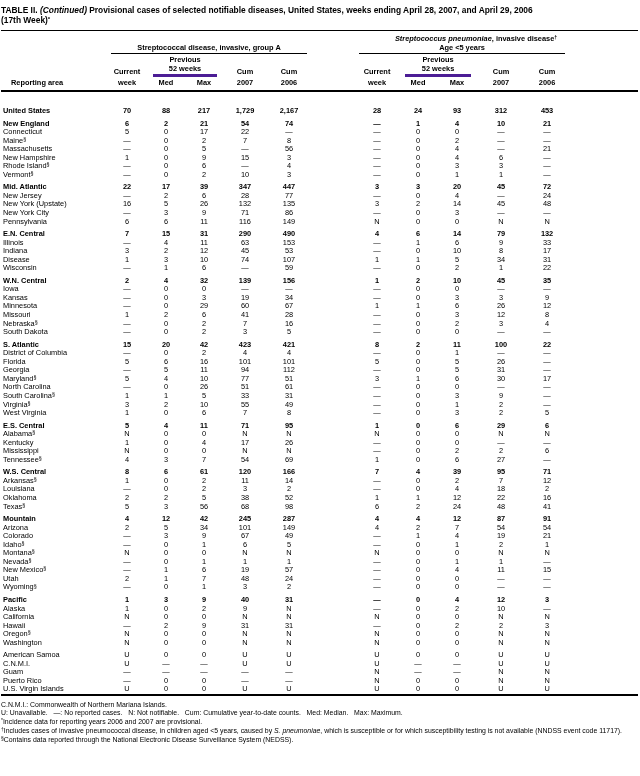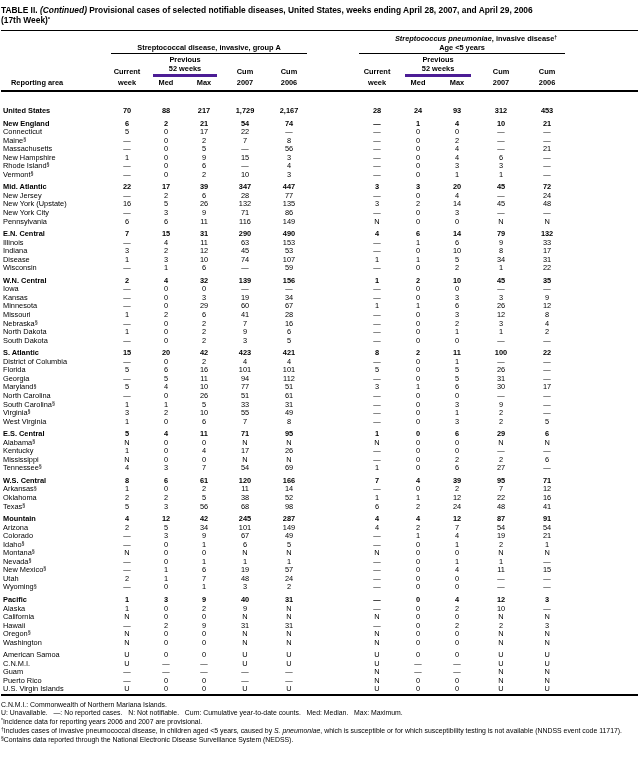--- a/index.html
+++ b/index.html
@@ -471,35 +471,20 @@
           <td>16</td>
           <td></td>
           <td>—</td>
           <td>0</td>
           <td>2</td>
           <td>3</td>
           <td>4</td>
           <td></td>
         </tr>
         <tr>
-          <td class="ra">North Dakota</td>
-          <td>1</td>
-          <td>0</td>
-          <td>2</td>
-          <td>9</td>
-          <td>6</td>
-          <td></td>
-          <td>—</td>
-          <td>0</td>
-          <td>1</td>
-          <td>1</td>
-          <td>2</td>
-          <td></td>
-        </tr>
-        <tr>
           <td class="ra">South Dakota</td>
           <td>—</td>
           <td>0</td>
           <td>2</td>
           <td>3</td>
           <td>5</td>
           <td></td>
           <td>—</td>
           <td>0</td>
           <td>0</td>
@@ -738,20 +723,35 @@
           <td>0</td>
           <td>2</td>
           <td>11</td>
           <td>14</td>
           <td></td>
           <td>—</td>
           <td>0</td>
           <td>2</td>
           <td>7</td>
           <td>12</td>
+          <td></td>
+        </tr>
+        <tr>
+          <td class="ra">Louisiana</td>
+          <td>—</td>
+          <td>0</td>
+          <td>2</td>
+          <td>3</td>
+          <td>2</td>
+          <td></td>
+          <td>—</td>
+          <td>0</td>
+          <td>4</td>
+          <td>18</td>
+          <td>2</td>
           <td></td>
         </tr>
         <tr>
           <td class="ra">Oklahoma</td>
           <td>2</td>
           <td>2</td>
           <td>5</td>
           <td>38</td>
           <td>52</td>
           <td></td>

